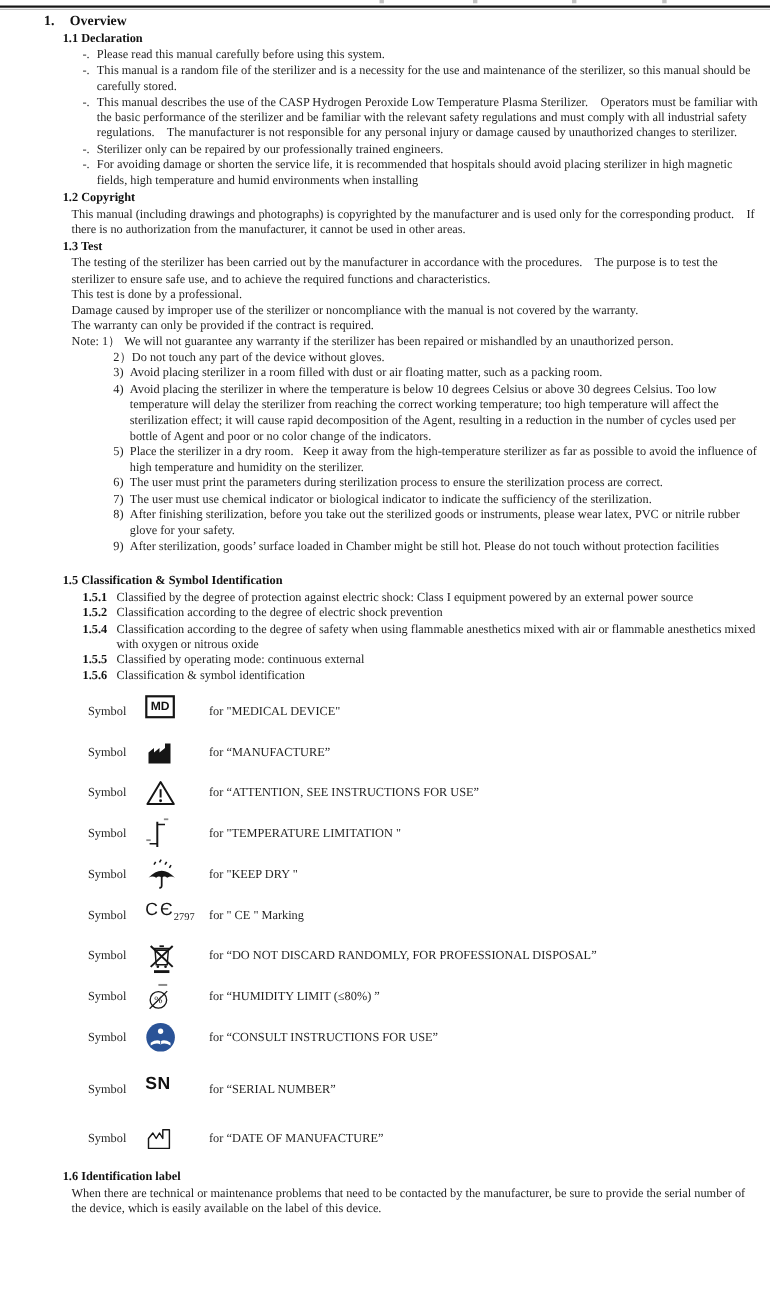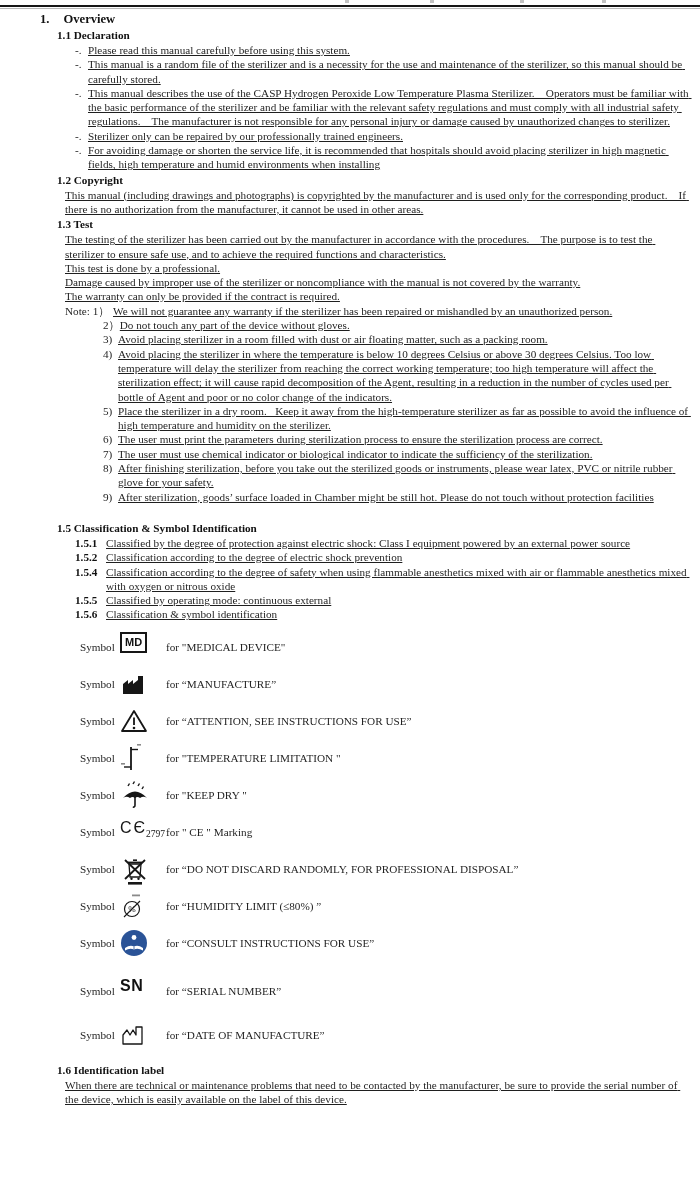--- a/index.html
+++ b/index.html
@@ -4,42 +4,42 @@
 <style>
   html,body{margin:0;padding:0;}
   body{
     width:700px;height:1186px;overflow:hidden;background:#ffffff;
     font-family:"Liberation Serif", serif;color:#1f1f1f;
     font-size:11.2px;line-height:14.3px;position:relative;
   }
   .rule{border-top:2.5px solid #161616;margin-top:5px;}
   .rule2{border-top:1px solid #b9b9b9;margin-top:1px;}
   .remnant{position:absolute;top:0;width:4px;height:3px;background:#9a9a9a;opacity:.6;}
-  .t{white-space:pre-wrap;text-decoration:underline;}
+  .t{white-space:pre-wrap;}
   h1{font-size:12.6px;font-weight:bold;margin:3px 0 1px 40px;line-height:15px;color:#111;}
   h1 .num{margin-right:14px;}
   .sec-title{font-weight:bold;color:#111;margin:1px 0 0 57px;line-height:15px;}
   .body-ind{margin-left:65px;padding-right:12px;}
   .bullets{margin-left:75px;padding-right:10px;}
   .bullet{display:flex;}
   .bullet .mk{flex:0 0 13px;}
   .bullet .tx{flex:1;}
   .note-line{display:flex;margin-left:65px;padding-right:12px;}
   .note-line .mk{flex:0 0 48px;}
   .note-items{margin-left:103px;padding-right:10px;}
   .nitem{display:flex;}
   .nitem .mk{flex:0 0 15px;}
   .nitem .tx{flex:1;}
   .cls-items{margin-left:75px;padding-right:10px;}
   .citem{display:flex;}
   .citem .mk{flex:0 0 31px;font-weight:bold;color:#111;}
   .citem .tx{flex:1;}
   .gap-15{margin-top:17px;}
   .symbols{margin-top:6px;}
-  .sym-row{display:flex;align-items:center;margin-left:80px;height:30px;margin-top:7px;}
+  .sym-row{display:flex;align-items:center;margin-left:80px;height:30px;margin-top:7px;gap:12px;}
   .sym-row .slabel{flex:0 0 40px;}
   .sym-row .ibox{flex:0 0 46px;display:flex;align-items:center;}
   .sym-row .stext{white-space:pre-wrap;}
   .row-first{margin-top:10px;}
   .row-sn{margin-top:18px;}
   .row-date{margin-top:14px;}
   .md-box{display:inline-block;border:2px solid #161616;font-family:"Liberation Sans",sans-serif;
     font-weight:bold;font-size:11px;line-height:15px;padding:1px 3px;color:#111;position:relative;top:-4px;}
   .ce{font-family:"Liberation Sans",sans-serif;font-size:16px;letter-spacing:2px;color:#161616;position:relative;top:-3px;}
   .ce-num{font-family:"Liberation Serif",serif;font-size:9.5px;letter-spacing:0;position:relative;top:4px;left:-1px;}

